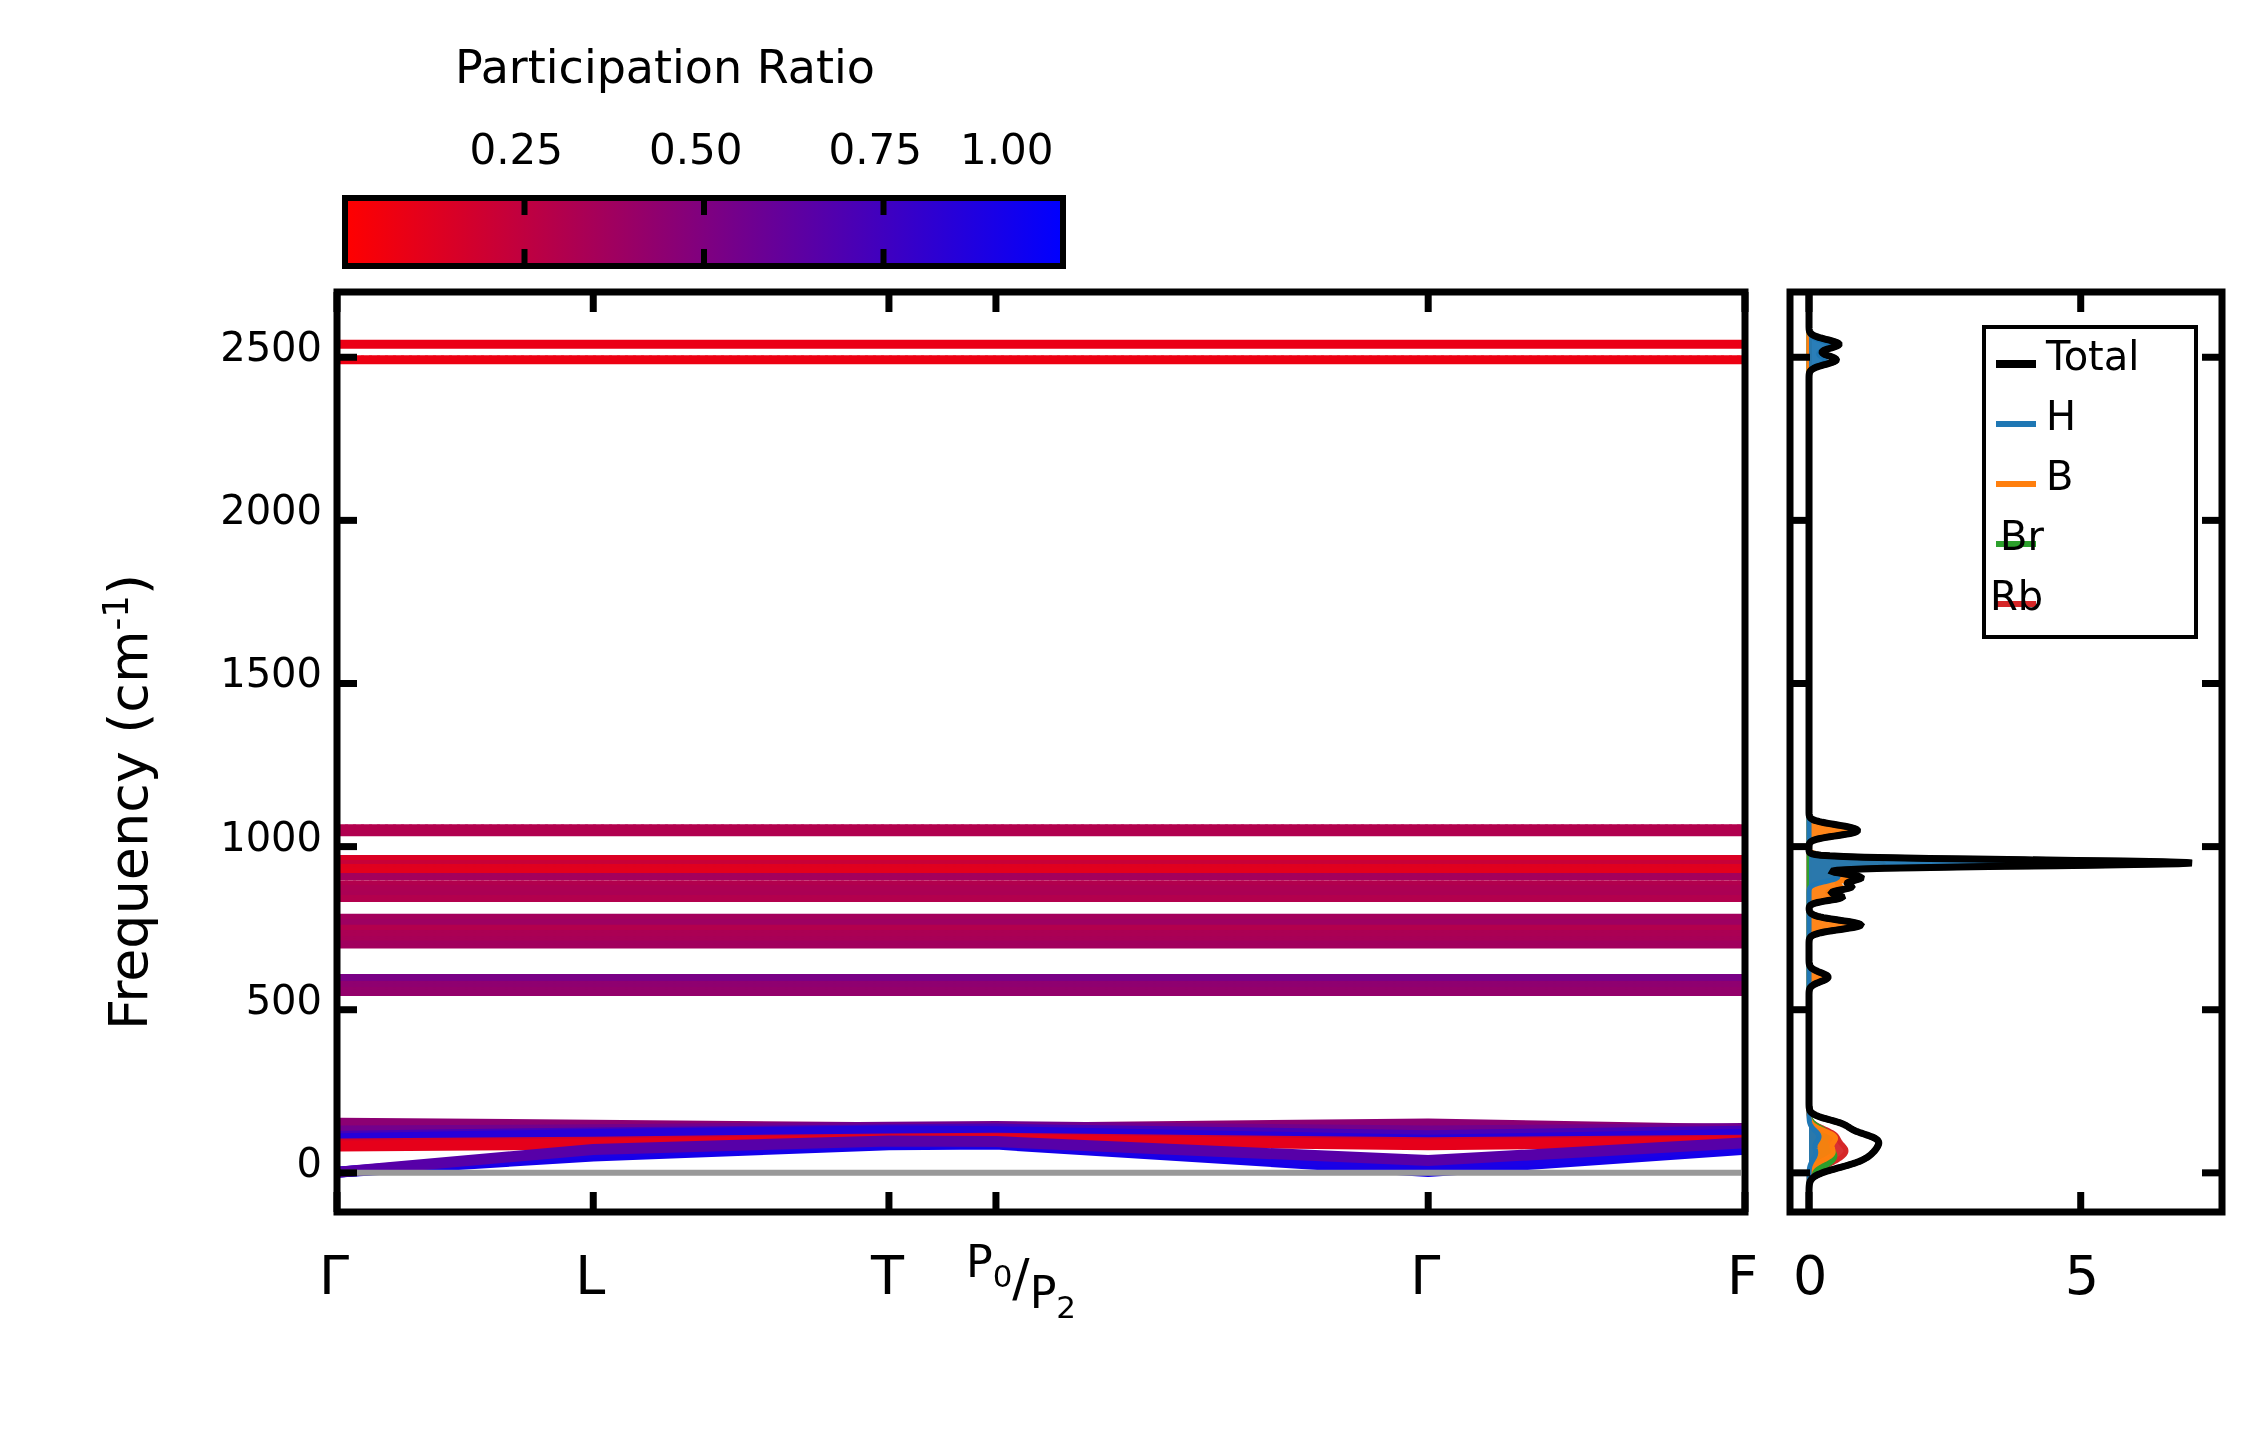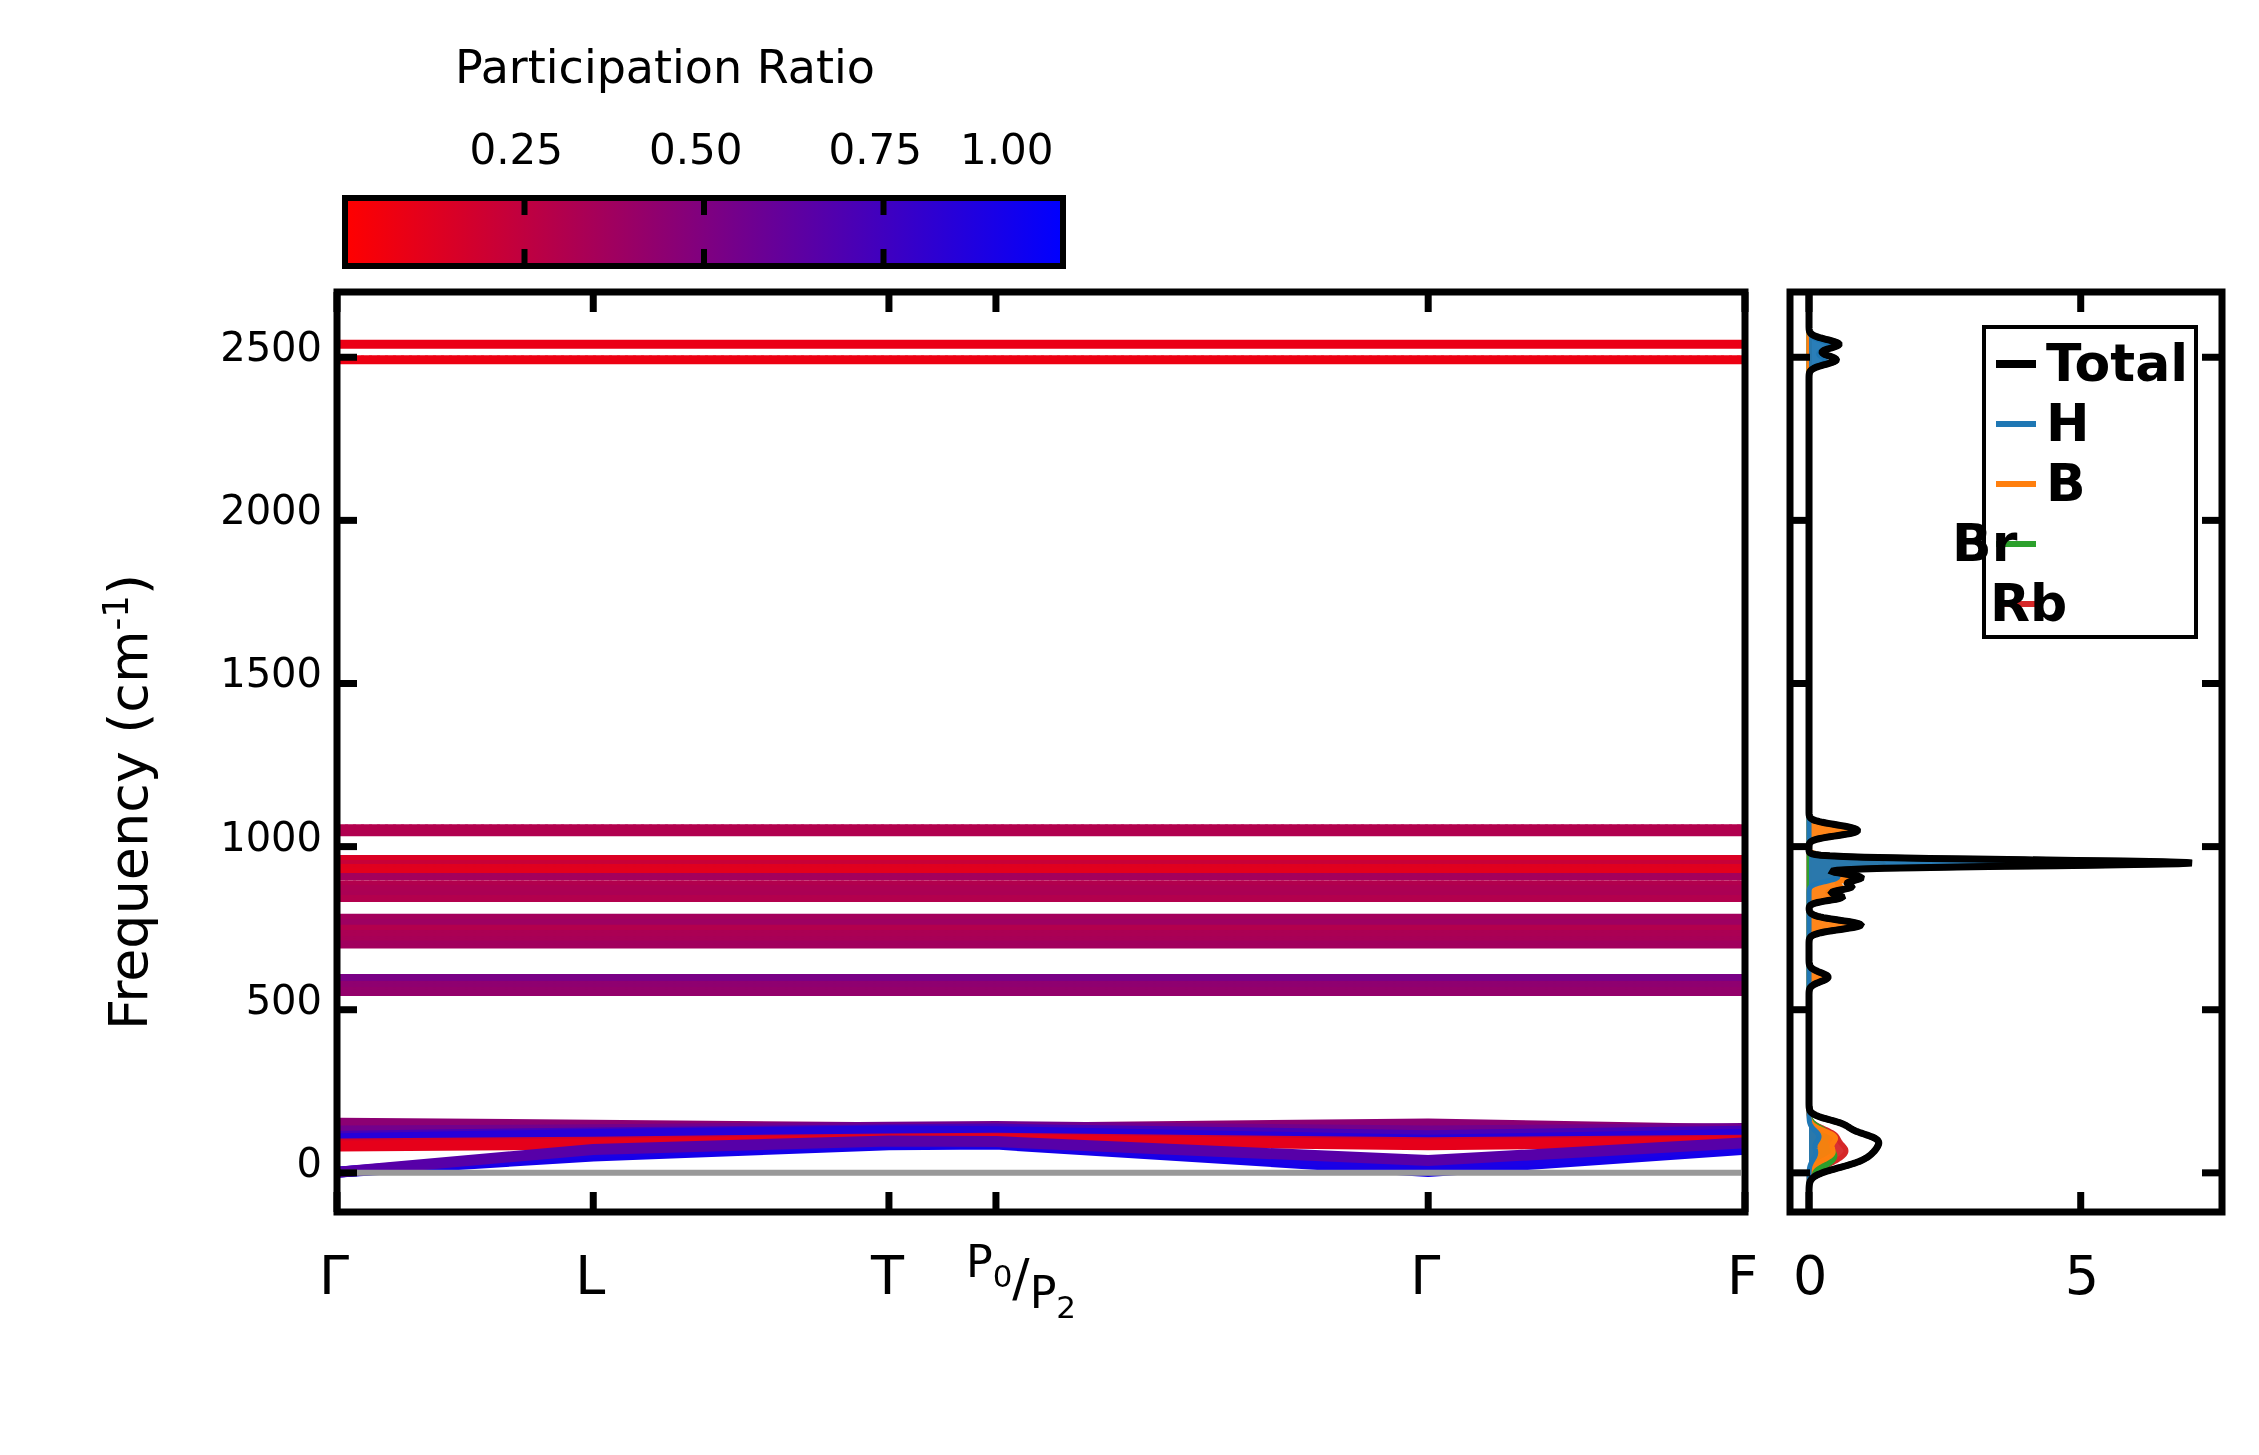--- a/index.html
+++ b/index.html
@@ -5,21 +5,21 @@
   html,body{margin:0;padding:0;background:#ffffff;}
   body{width:2259px;height:1455px;font-family:"DejaVu Sans",sans-serif;color:#000;overflow:hidden;}
   #root{position:relative;width:2259px;height:1455px;}
   .txt{position:absolute;white-space:nowrap;}
   .cbtitle{font-size:46px;}
   .cbtick{font-size:42px;}
   .ytick{font-size:40px;text-align:right;}
   .xtick{font-size:54px;}
   .axlabel{font-size:54px;}
   .ylabel{transform-origin:0 0;}
-  .legtxt{font-size:52px;font-weight:bold;}
+  .legtxt{font-size:40px;}
   svg{position:absolute;left:0;top:0;overflow:visible;}
   .sup{font-size:0.66em;vertical-align:super;}
 </style>
 </head>
 <body>
 
 <div id="root">
 
   <div class="txt cbtitle" id="cb-title" style="left:455px;top:40px;">Participation Ratio</div>
 
@@ -201,17 +201,17 @@
           <line x1="1996" y1="544" x2="2036" y2="544" stroke="#2ca02c" stroke-width="6"></line>
           <line x1="1996" y1="604" x2="2036" y2="604" stroke="#d62728" stroke-width="6"></line>
         </g>
     </g>
   </svg>
 
   <div id="legendlabels">
       <div class="txt legtxt" style="left: 2046px; top: 333px;">Total</div>
       <div class="txt legtxt" style="left: 2046px; top: 393px;">H</div>
       <div class="txt legtxt" style="left: 2046px; top: 453px;">B</div>
-      <div class="txt legtxt" style="left: 1952px; top: 513px;">Br</div>
+      <div class="txt legtxt" style="left: 2000px; top: 513px;">Br</div>
       <div class="txt legtxt" style="left: 1990px; top: 573px;">Rb</div>
     </div>
 
 </div>
 
 </body></html>

